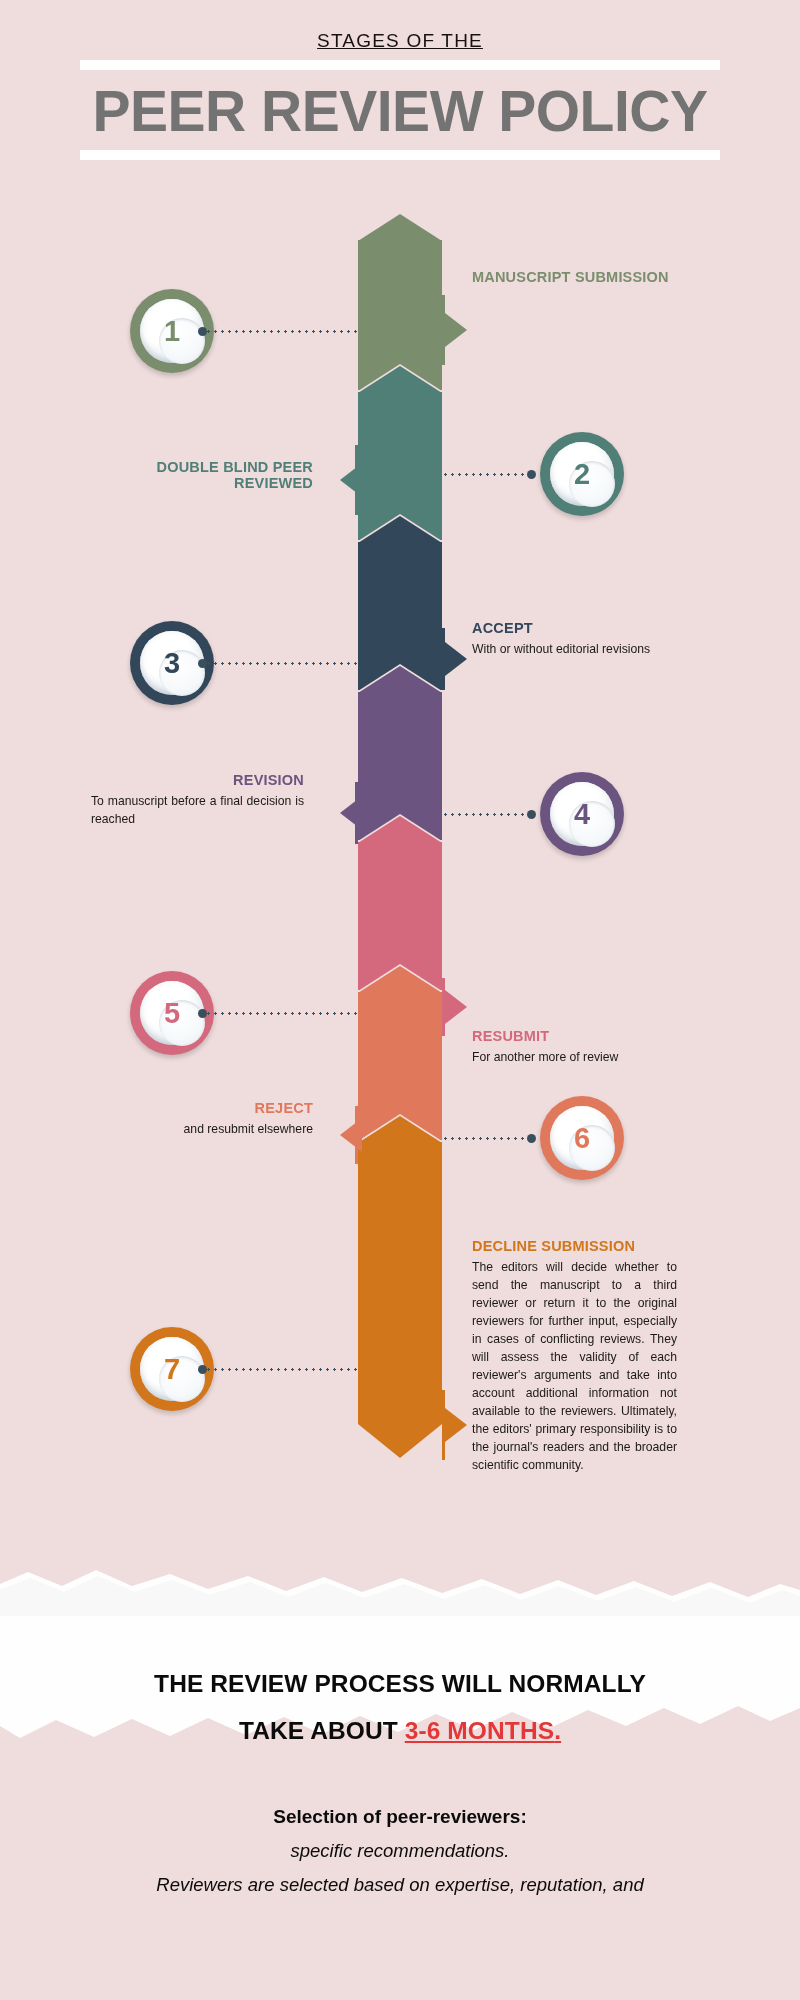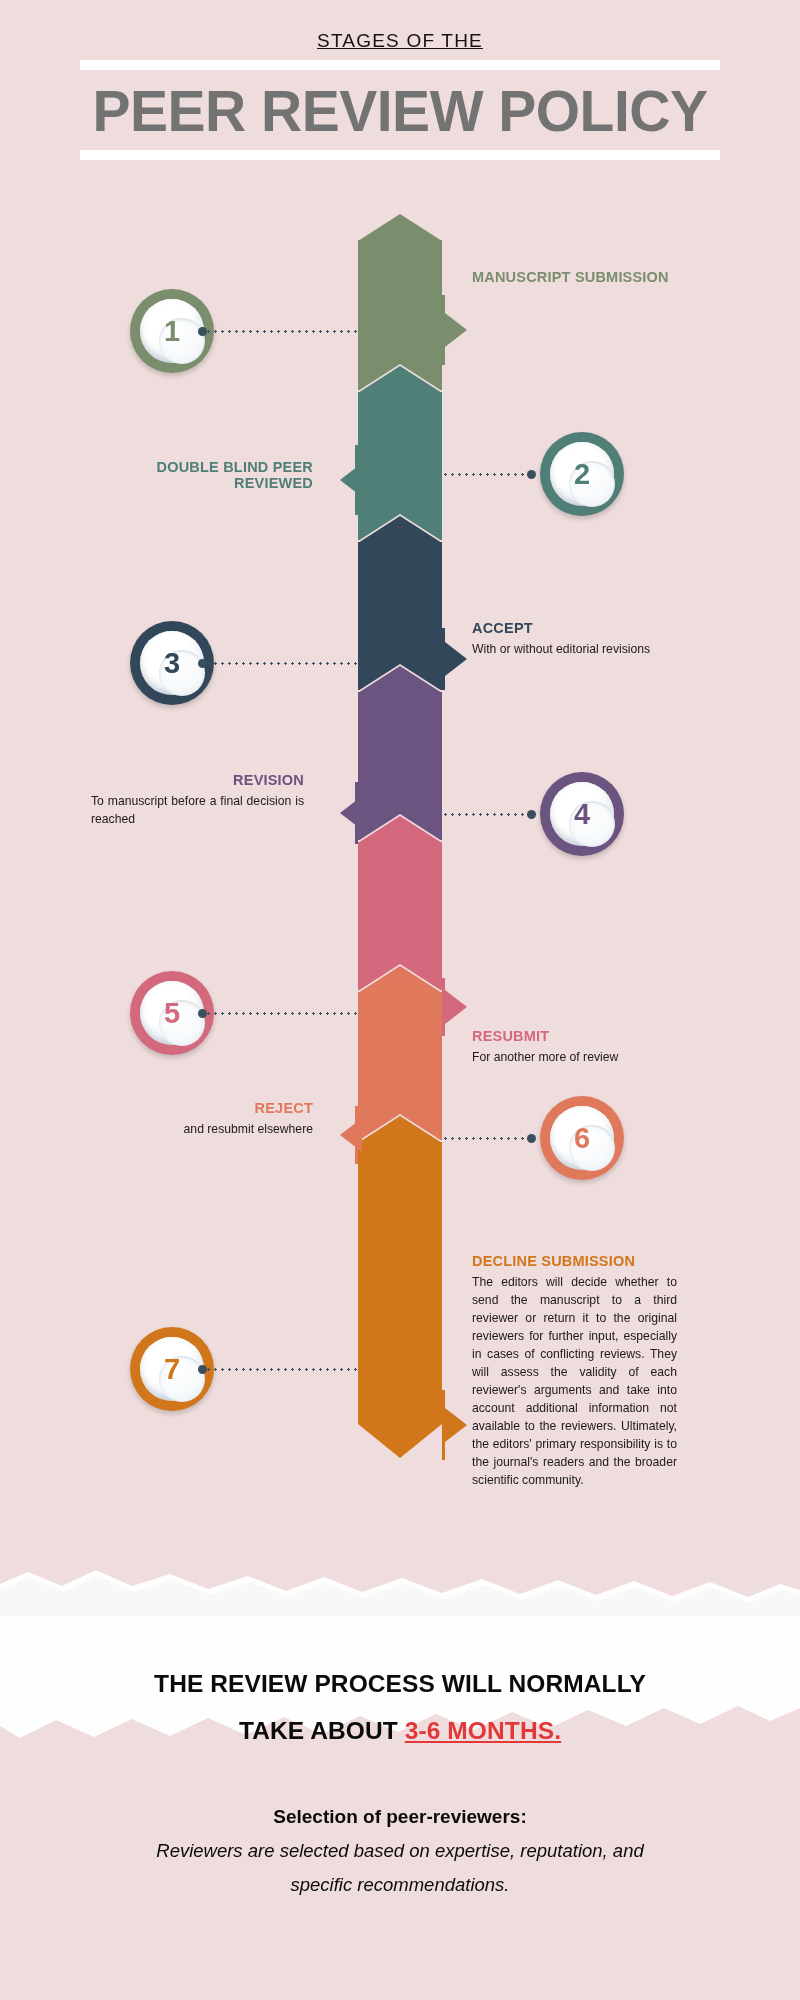--- a/index.html
+++ b/index.html
@@ -254,21 +254,21 @@
       <div class="ring2"></div>
       <span class="num" id="n7" style="color: rgb(210, 118, 27);">7</span>
     </div>
   </div>
   <div class="dot-end" style="left: 198px; top: 1365px; background: rgb(58, 79, 94);"></div>
   <div class="dots" style="left: 205px; top: 1368px; width: 155px; background-image: radial-gradient(circle, rgb(58, 79, 94) 1.1px, rgba(0, 0, 0, 0) 1.3px);"></div>
   <div class="ptr" style="left:442px;top:1390px;">
     <div class="bar" id="pb7" style="left: 0px; top: 0px; height: 70px; background: rgb(210, 118, 27);"></div>
     <div class="tri-r" id="pt7" style="left: 3px; top: 18px; border-left: 22px solid rgb(210, 118, 27);"></div>
   </div>
-  <div class="cal right" style="left:472px;top:1238px;width:205px;margin-top:15px;">
+  <div class="cal right" style="left:472px;top:1238px;width:205px;">
     <h4 id="t7" style="color: rgb(210, 118, 27);">DECLINE SUBMISSION</h4>
     <p>The editors will decide whether to send the manuscript to a third reviewer or return it to the original reviewers for further input, especially in cases of conflicting reviews. They will assess the validity of each reviewer's arguments and take into account additional information not available to the reviewers. Ultimately, the editors' primary responsibility is to the journal's readers and the broader scientific community.</p>
   </div>
 
   <div class="torn">
     <svg width="800" height="200" viewBox="0 0 800 200" preserveAspectRatio="none">
       <path d="M0,28 L28,16 L62,30 L96,14 L132,30 L170,18 L208,33 L248,20 L286,35 L324,21
                L362,36 L402,22 L442,37 L482,23 L520,38 L558,24 L596,39 L634,25 L672,40
                L710,26 L748,41 L780,28 L800,34 L800,152 L770,165 L738,150 L700,168 L664,152
                L626,170 L588,154 L550,172 L512,156 L474,174 L436,158 L398,176 L360,160
@@ -282,17 +282,17 @@
 
   <div class="footA">
     <div>THE REVIEW PROCESS WILL NORMALLY</div>
     <div>
       <span>TAKE ABOUT </span><span class="months" style="color: rgb(226, 56, 58);">3-6 MONTHS</span><span class="months" style="color: rgb(226, 56, 58);">.</span>
     </div>
   </div>
 
   <div class="footB">
     <div class="l1">Selection of peer-reviewers:</div>
+    <div class="l2">specific recommendations.</div>
     <div class="l2">Reviewers are selected based on expertise, reputation, and</div>
-    <div class="l2">specific recommendations.</div>
   </div>
 
 </div>
 
 </body></html>

